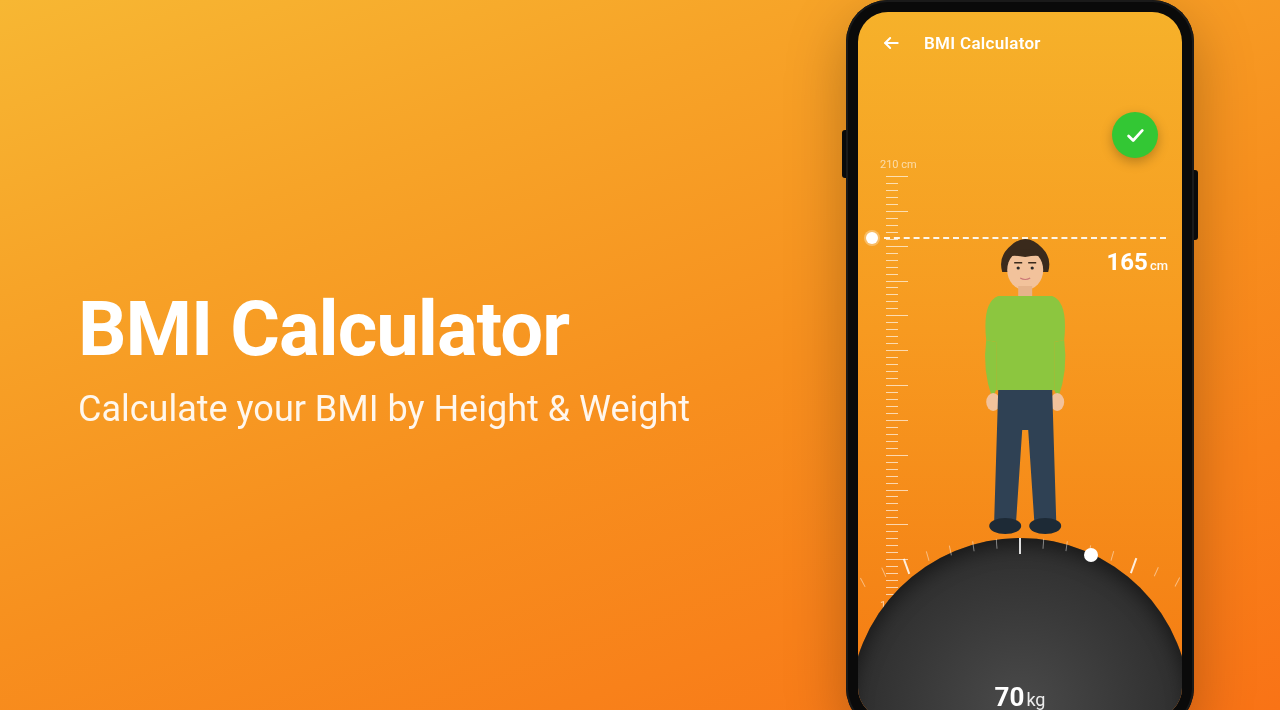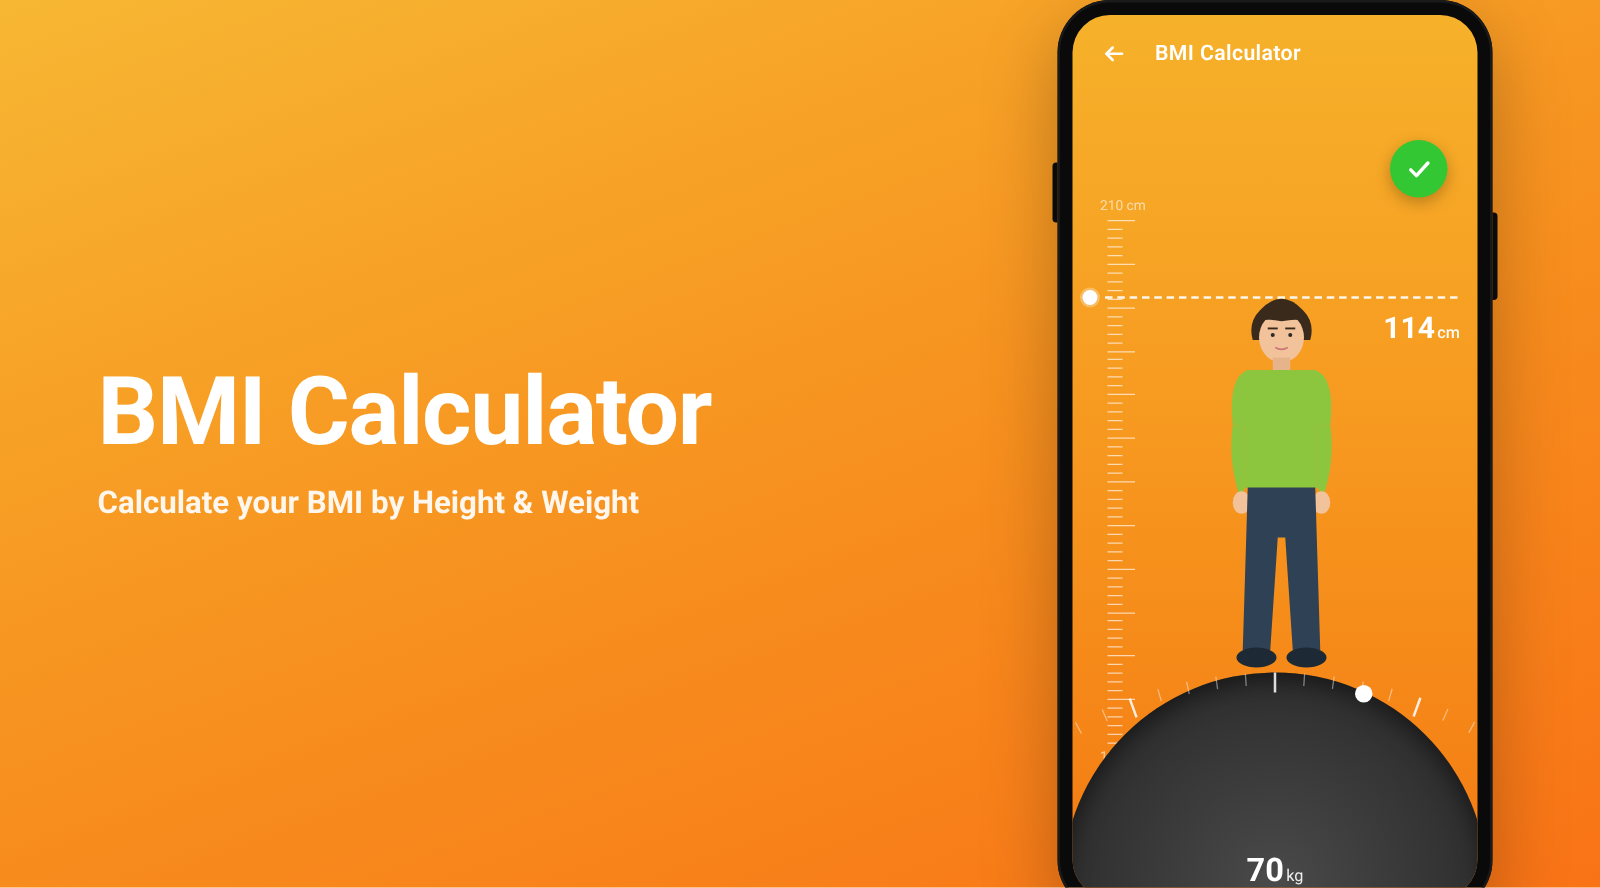--- a/index.html
+++ b/index.html
@@ -20,22 +20,22 @@
   }
   .hero h1 {
     font-size: 76px;
     font-weight: 700;
     letter-spacing: -1px;
     line-height: 1.05;
     color: #ffffff;
   }
   .hero p {
     margin-top: 18px;
-    font-size: 25px;
-    font-weight: 700;
+    font-size: 36px;
+    font-weight: 400;
     color: rgba(255,255,255,0.92);
   }
 
   
   .phone {
     position: absolute;
     top: 0;
     right: 86px;
     width: 348px;
     height: 730px;
@@ -223,21 +223,21 @@
     cursor:grab;
   }
   .weight-readout {
     position:absolute;
     bottom: 6px;
     left:0; right:0;
     text-align:center;
     color:#fff;
   }
   .weight-readout .num { font-size:26px; font-weight:700; }
-  .weight-readout .unit { font-size:13px; margin-left:2px; opacity:.9; }
+  .weight-readout .unit { font-size:18px; margin-left:2px; opacity:.9; }
 </style>
 </head>
 <body>
 
 <div class="hero">
   <h1>BMI Calculator</h1>
   <p>Calculate your BMI by Height &amp; Weight</p>
 </div>
 
 <div class="phone">
@@ -326,21 +326,21 @@
           <div class="tick" style="width: 12px; top: 98.3333%;"></div>
           <div class="tick" style="width: 22px; top: 100%;"></div>
         </div>
 
       <div class="height-indicator">
         <div class="height-thumb"></div>
         <div class="height-dots"></div>
       </div>
 
       <div class="height-readout">
-        <span class="num">114</span><span class="unit">cm</span>
+        <span class="num">165</span><span class="unit">cm</span>
       </div>
 
       <div class="avatar">
         <svg viewBox="0 0 130 320" width="130" height="320">
 
           <path d="M48 18 Q65 0 82 18 Q92 28 88 42 L42 42 Q38 28 48 18 Z" fill="#3a2a1c"></path>
 
           <ellipse cx="65" cy="40" rx="18" ry="20" fill="#f2c29b"></ellipse>
 
           <path d="M47 28 Q65 10 83 28 Q80 24 65 27 Q50 24 47 28 Z" fill="#3a2a1c"></path>

